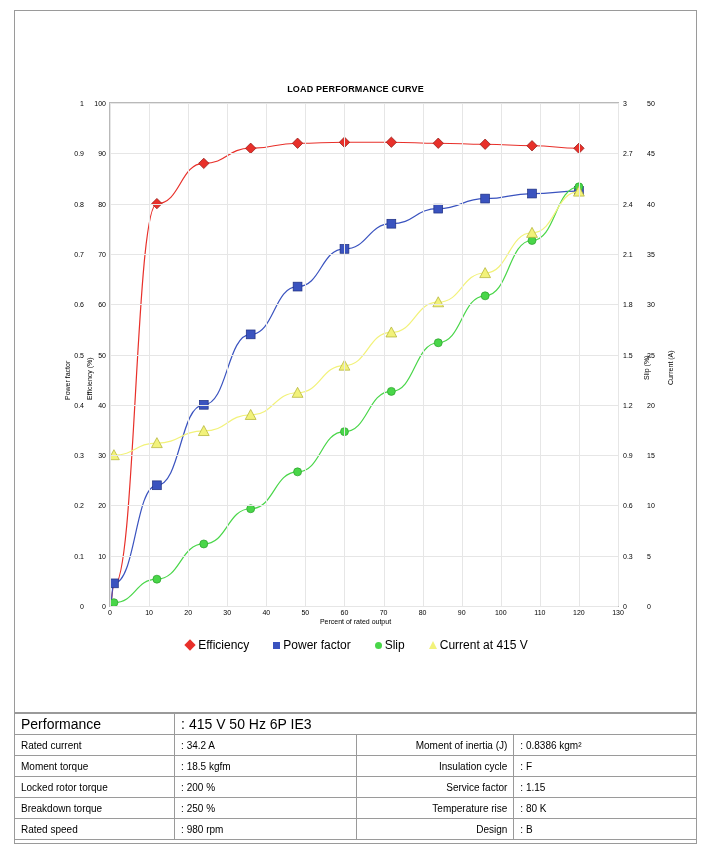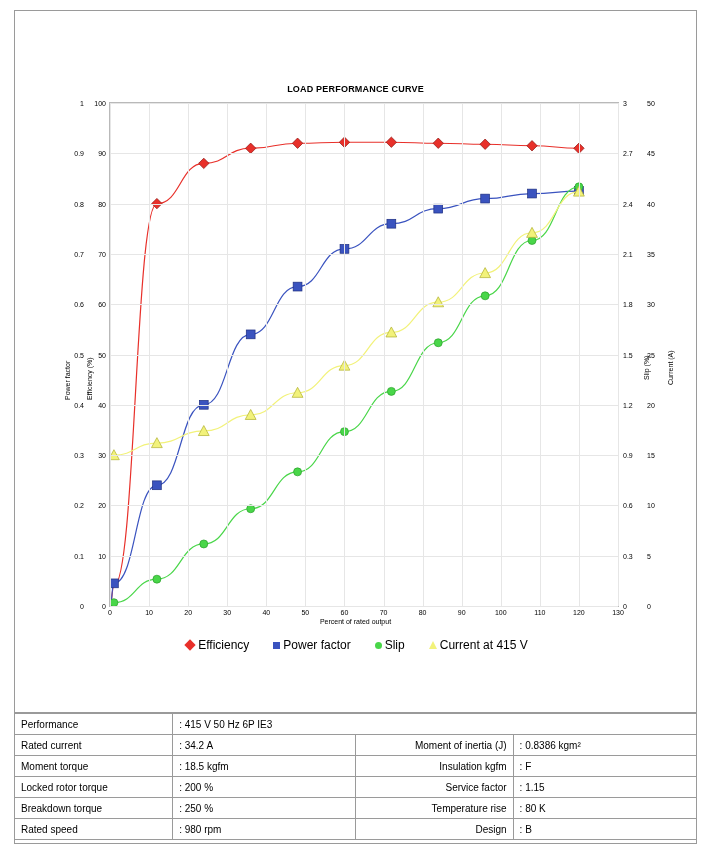--- a/index.html
+++ b/index.html
@@ -158,21 +158,21 @@
   table.spec td {
     border: 1px solid #9a9a9a;
     padding: 2px 6px;
     height: 16px;
     vertical-align: middle;
   }
   td.lbl { width: 155px; }
   td.val { width: 186px; margin-left: 8px; }
   td.lbl2 { width: 155px; text-align: right; }
   td.val2 { width: 186px; }
-  .perf-row td { font-size: 10px; }
+  .perf-row td { font-size: 14px; }
 </style>
 </head>
 <body>
 
 <div class="page">
   <div class="outer-frame"></div>
 
   <div class="chart-block">
 
     <div class="chart-title">LOAD PERFORMANCE CURVE</div>
@@ -362,21 +362,21 @@
         </tr>
       <tr>
             <td class="lbl">Rated current</td>
             <td class="val">: 34.2 A</td>
             <td class="lbl2">Moment of inertia (J)</td>
             <td class="val2">: 0.8386 kgm²</td>
           </tr>
           <tr>
             <td class="lbl">Moment torque</td>
             <td class="val">: 18.5 kgfm</td>
-            <td class="lbl2">Insulation kgfm</td>
+            <td class="lbl2">Insulation cycle</td>
             <td class="val2">: F</td>
           </tr>
           <tr>
             <td class="lbl">Locked rotor torque</td>
             <td class="val">: 200 %</td>
             <td class="lbl2">Service factor</td>
             <td class="val2">: 1.15</td>
           </tr>
           <tr>
             <td class="lbl">Breakdown torque</td>

